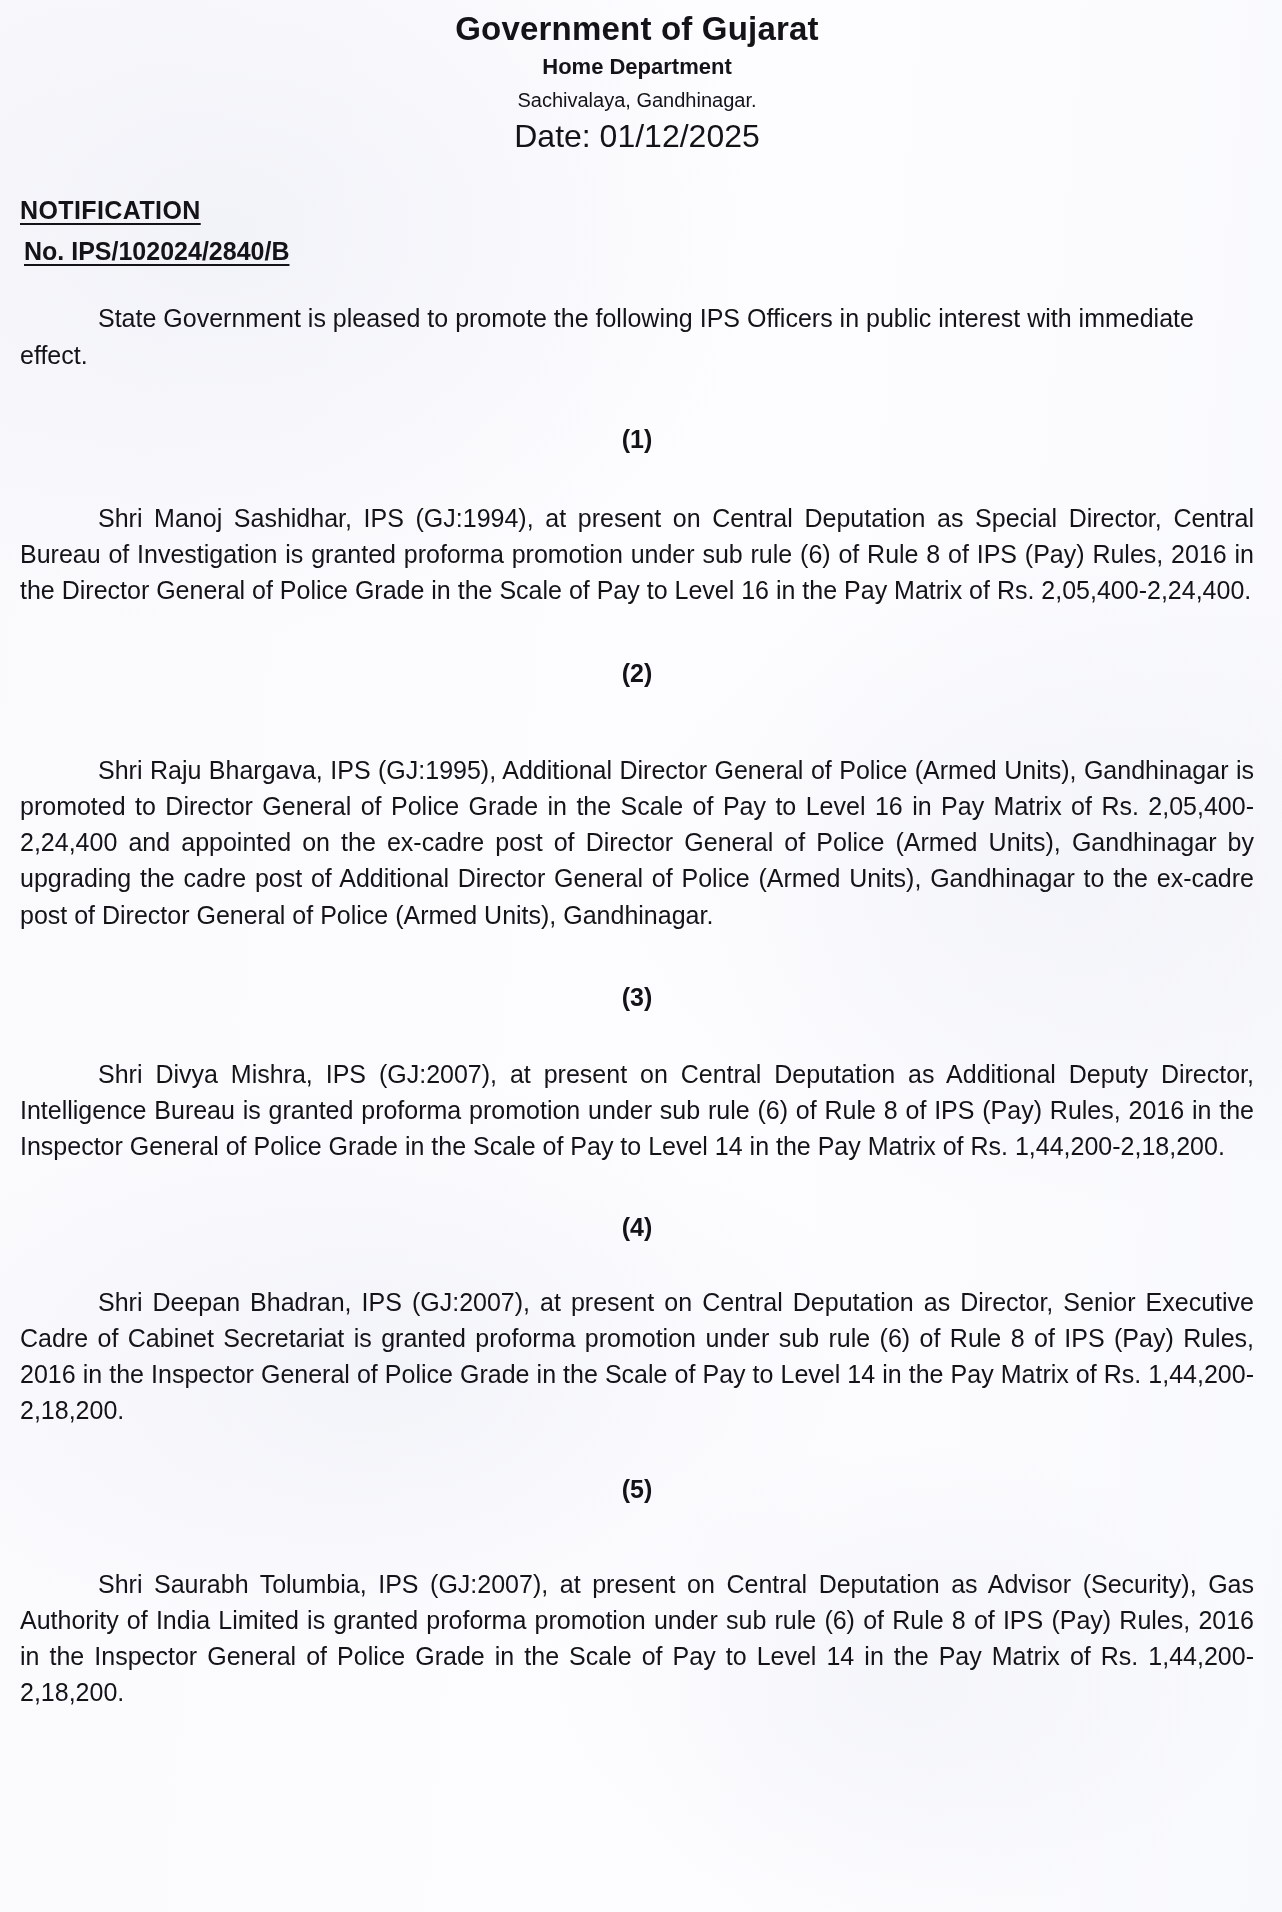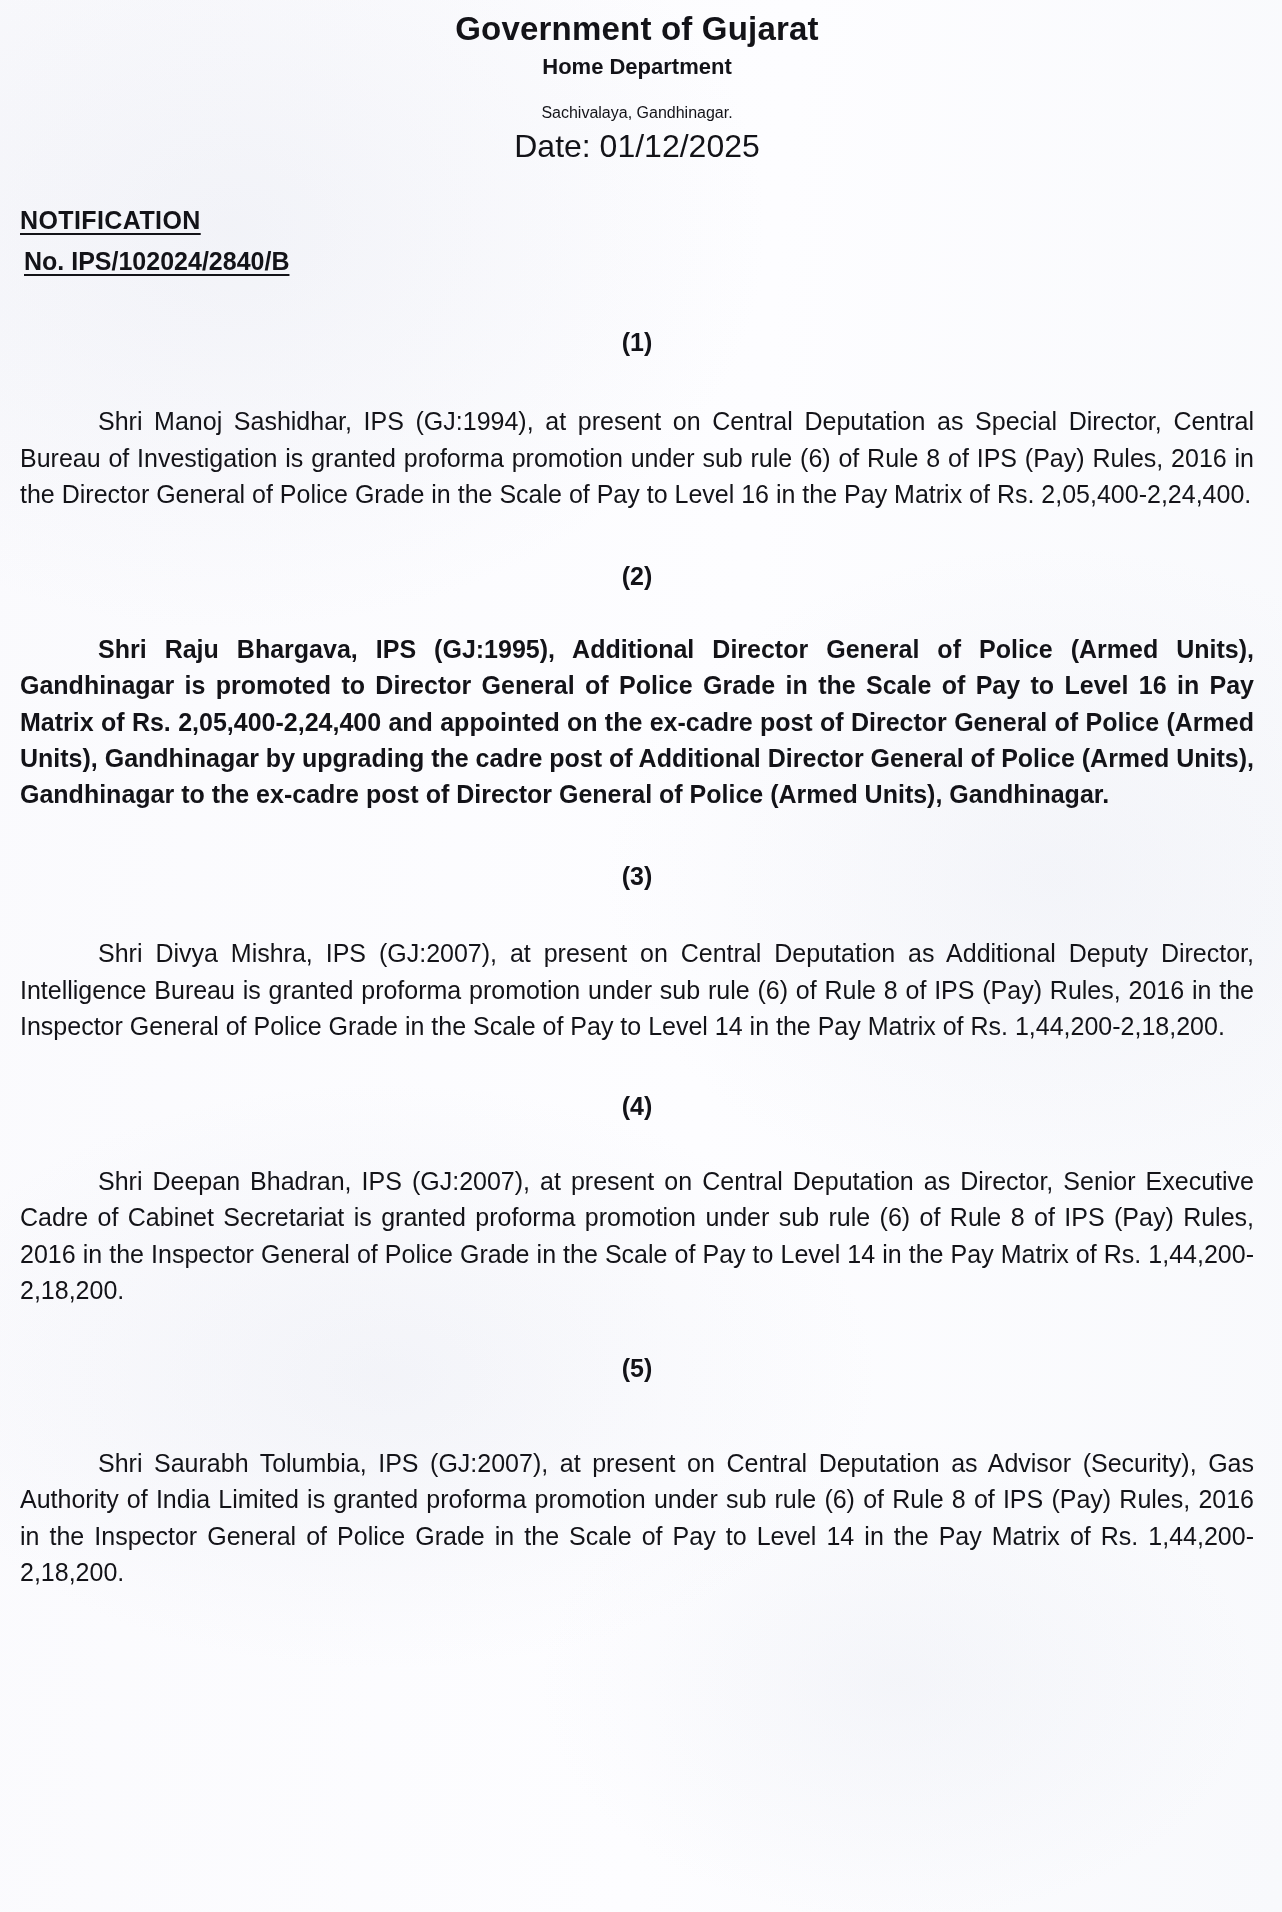--- a/index.html
+++ b/index.html
@@ -53,23 +53,23 @@
     line-height: 1.18;
     margin-top: 4px;
   }
   .hdr-dept {
     font-size: 22px;
     font-weight: bold;
     line-height: 1.2;
     margin-top: 5px;
   }
   .hdr-addr {
-    font-size: 16px;
+    font-size: 20px;
     line-height: 1.25;
-    margin-top: 23px;
+    margin-top: 8px;
   }
   .hdr-date {
     font-size: 32px;
     line-height: 1.25;
     margin-top: 3px;
   }
 
   .notif-title {
     font-size: 25px;
     font-weight: bold;
@@ -111,21 +111,21 @@
   }
   .item-body {
     margin-top: 44px;
     text-indent: 78px;
   }
 
   
   .blk-1 .item-num { margin-top: 52px; }
   .blk-1 .item-body { margin-top: 46px; }
   .blk-2 .item-num { margin-top: 50px; }
-  .blk-2 .item-body { margin-top: 40px; font-weight: bold; }
+  .blk-2 .item-body { margin-top: 64px; }
   .blk-3 .item-num { margin-top: 50px; }
   .blk-3 .item-body { margin-top: 44px; }
   .blk-4 .item-num { margin-top: 48px; }
   .blk-4 .item-body { margin-top: 42px; }
   .blk-5 .item-num { margin-top: 46px; }
   .blk-5 .item-body { margin-top: 62px; }
 
   .blk-5 .item-body { text-align: justify; }
 </style>
 </head>
@@ -142,20 +142,21 @@
       <div class="hdr-addr">Sachivalaya, Gandhinagar.</div>
       <div class="hdr-date">Date: 01/12/2025</div>
     </div>
 
     <div class="notif-title">NOTIFICATION</div>
 
     <div>
       <span class="ref-no">No. IPS/102024/2840/B</span>
     </div>
 
+    <p class="para intro">State Government is pleased to promote the following IPS Officers in public interest with immediate effect.</p>
 
     <div class="blk blk-1">
       <div class="item-num">(1)</div>
       <p class="para item-body">Shri Manoj Sashidhar, IPS (GJ:1994), at present on Central Deputation as Special Director, Central Bureau of Investigation is granted proforma promotion under sub rule (6) of Rule 8 of IPS (Pay) Rules, 2016 in the Director General of Police Grade in the Scale of Pay to Level 16 in the Pay Matrix of Rs. 2,05,400-2,24,400.</p>
     </div>
 
     <div class="blk blk-2">
       <div class="item-num">(2)</div>
       <p class="para item-body">Shri Raju Bhargava, IPS (GJ:1995), Additional Director General of Police (Armed Units), Gandhinagar is promoted to Director General of Police Grade in the Scale of Pay to Level 16 in Pay Matrix of Rs. 2,05,400-2,24,400 and appointed on the ex-cadre post of Director General of Police (Armed Units), Gandhinagar by upgrading the cadre post of Additional Director General of Police (Armed Units), Gandhinagar to the ex-cadre post of Director General of Police (Armed Units), Gandhinagar.</p>
     </div>

